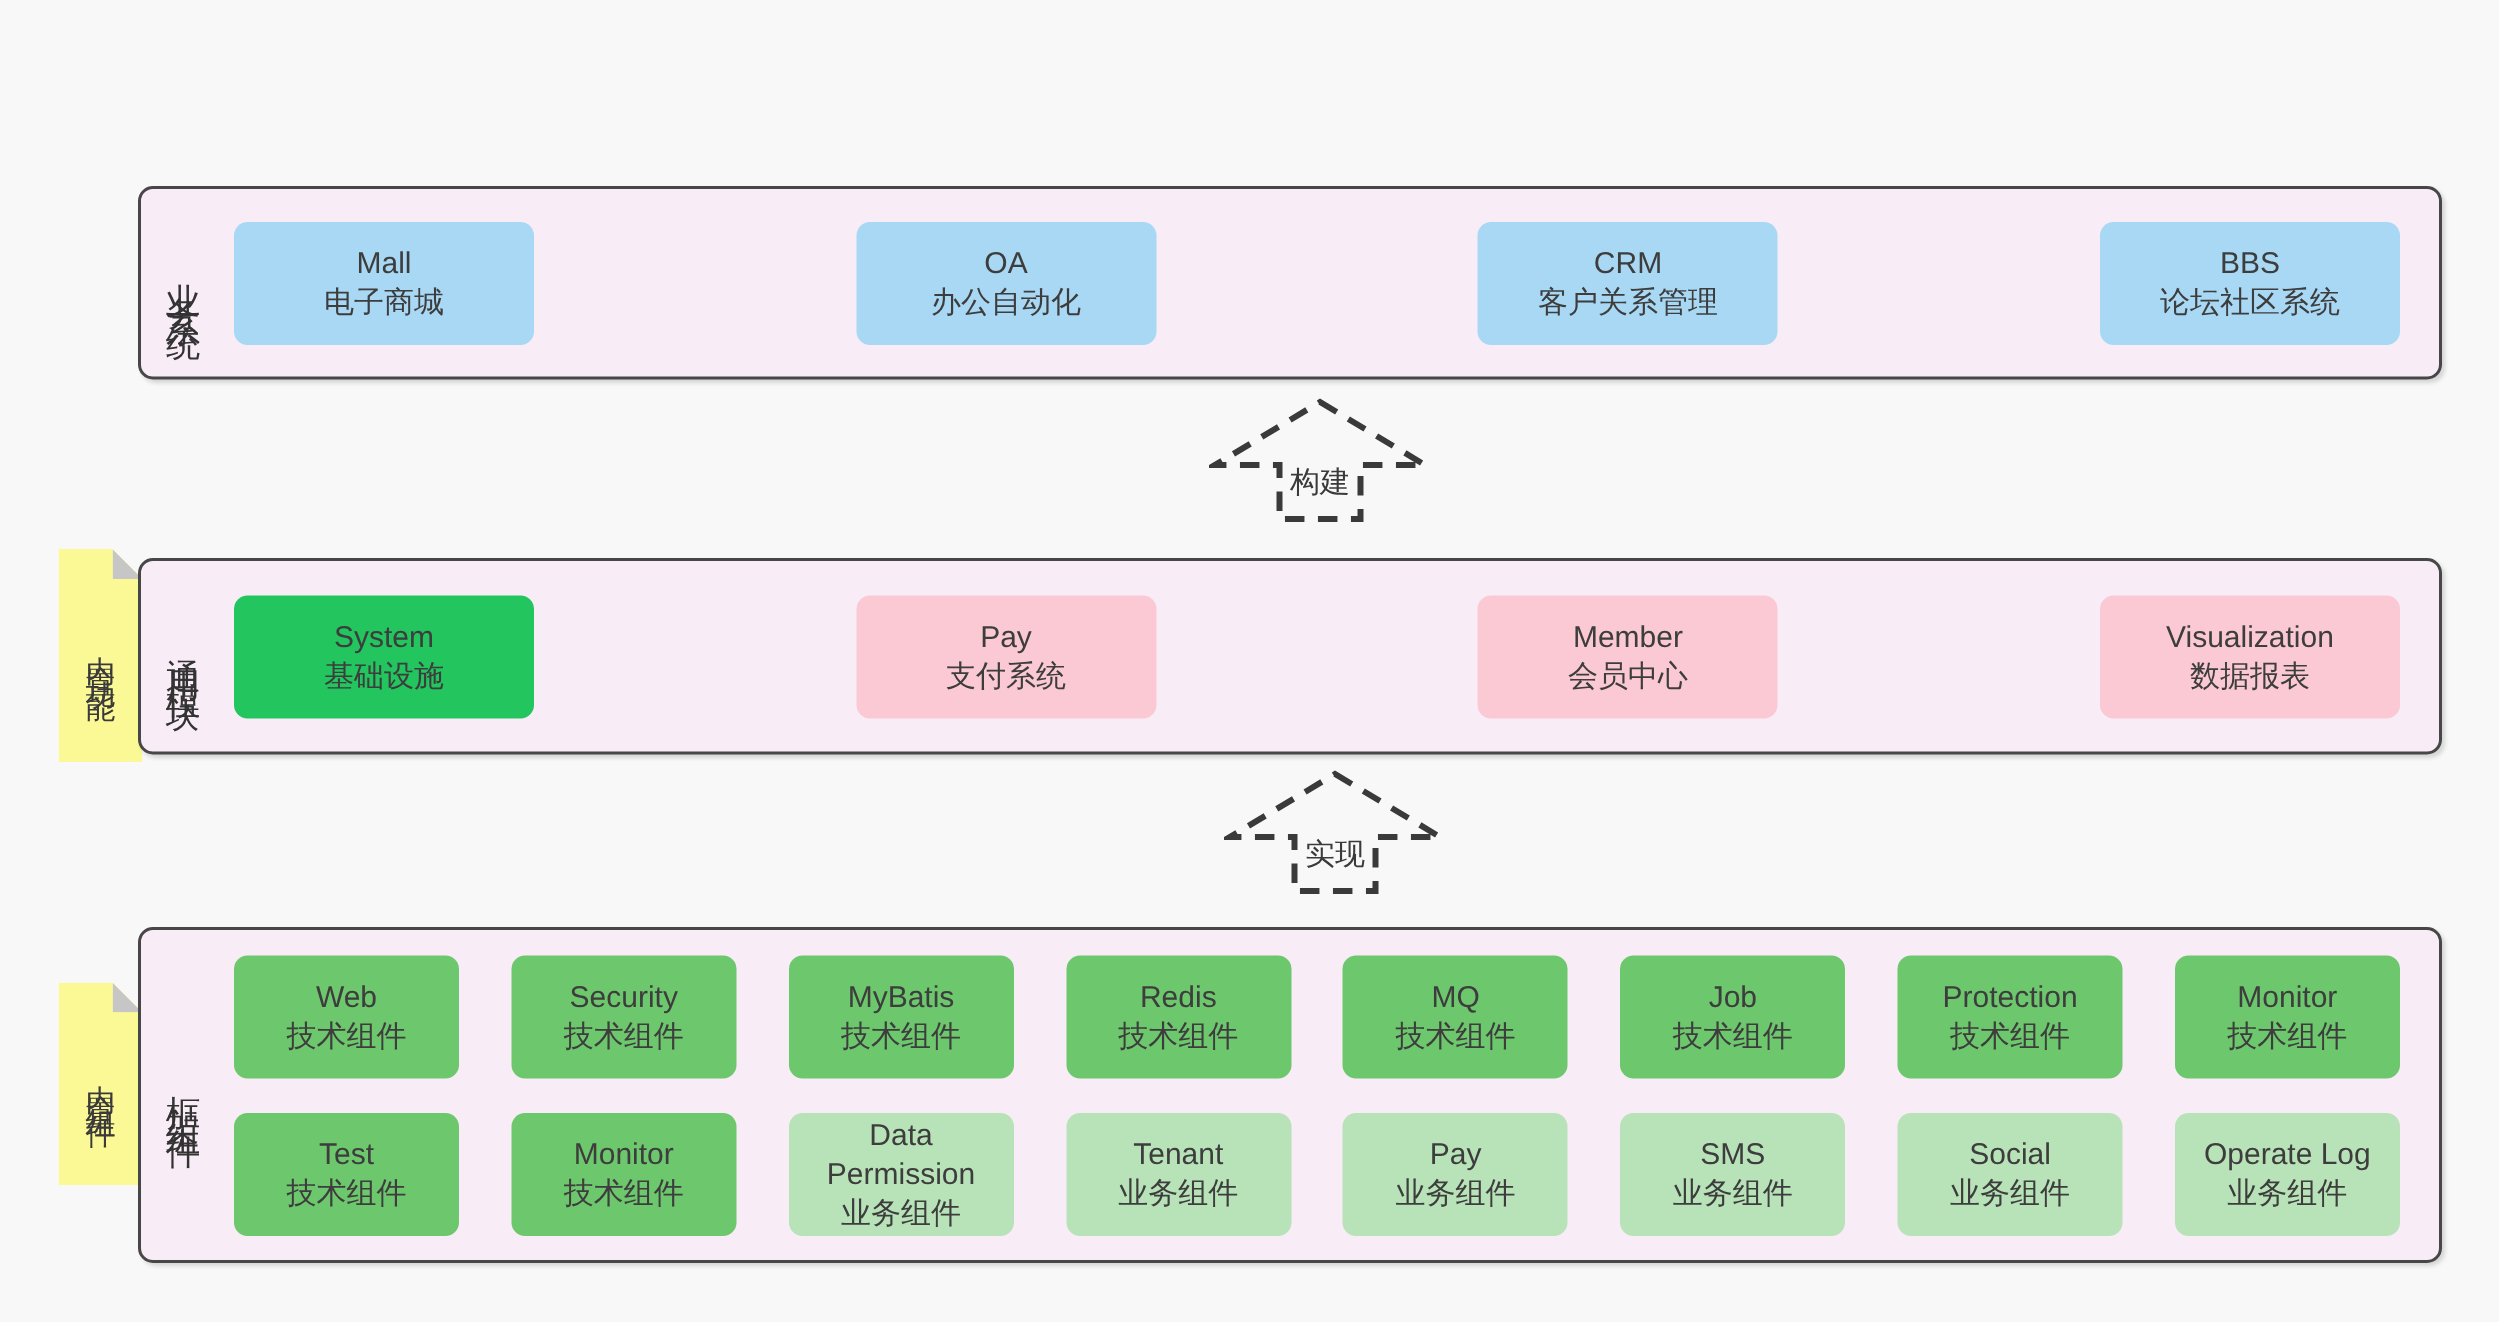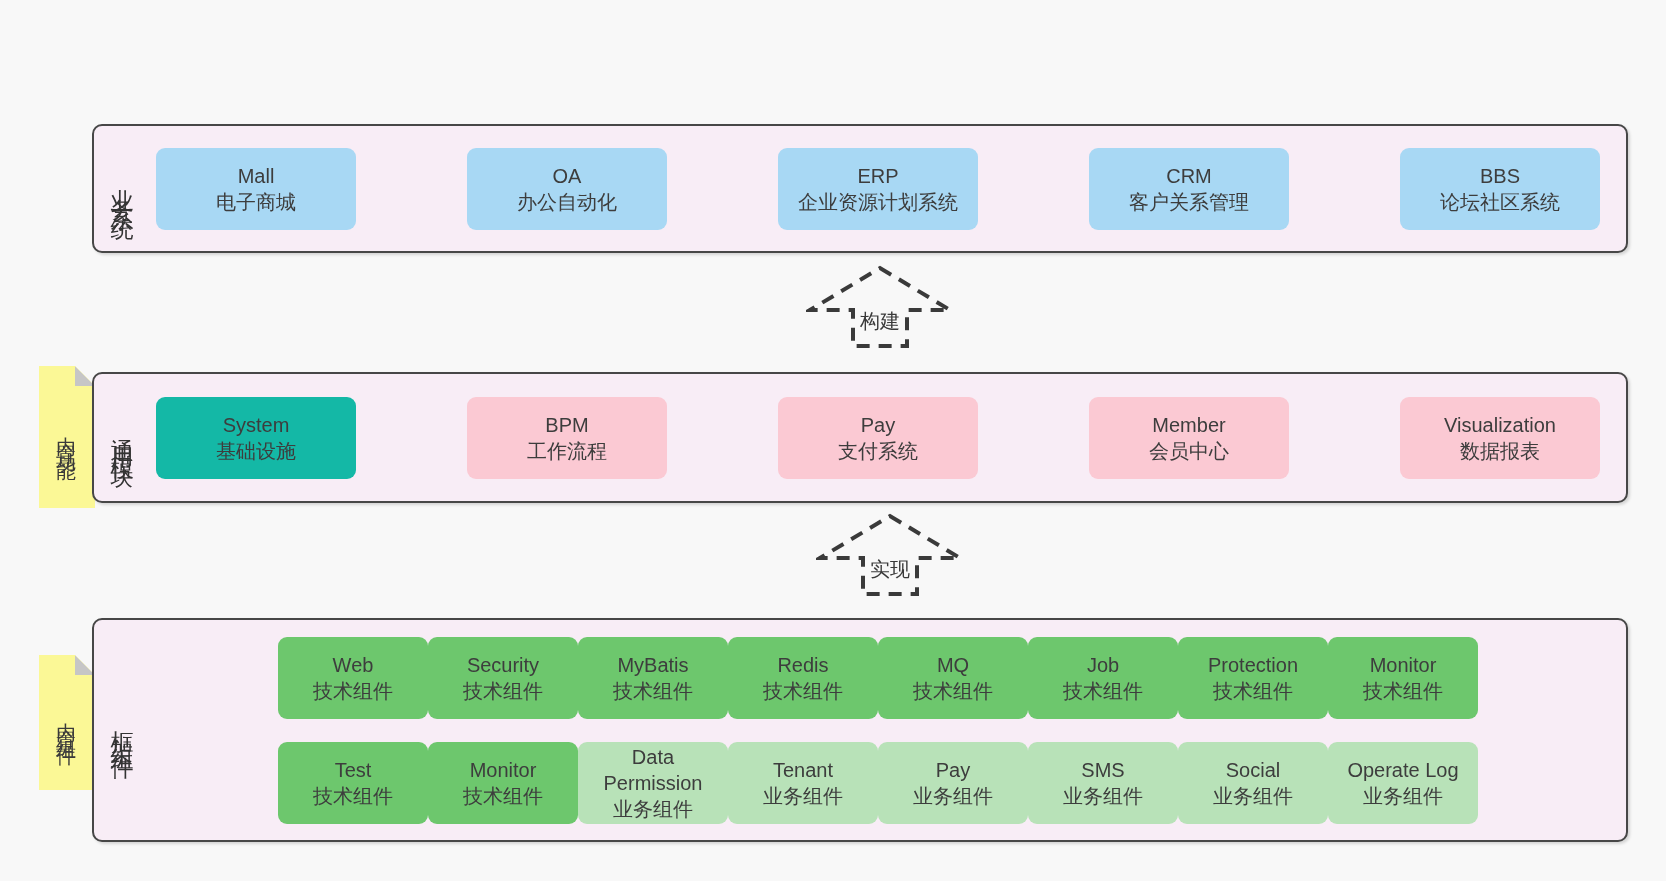--- a/index.html
+++ b/index.html
@@ -19,31 +19,31 @@
   }
   .vcol { width:58px; display:flex; align-items:center; justify-content:center; }
   .row {
     flex:1; display:flex; align-items:center; justify-content:space-between;
     padding:0 26px 0 4px;
   }
   .grid {
     flex:1; display:flex; flex-direction:column; justify-content:center;
     gap:23px; padding:0 26px 0 4px;
   }
-  .grid-row { display:flex; justify-content:center; }
+  .grid-row { display:flex; justify-content:space-between; }
   .box {
     border-radius:9px; display:flex; flex-direction:column; align-items:center;
     justify-content:center; text-align:center; color:#3d3d3d;
     font-size:20px; line-height:26px; box-sizing:border-box; padding:0 16px;
   }
   .box .en { white-space:pre-line; }
   .wide  { width:200px; height:82px; }
   .small { width:150px; height:82px; }
   .blue   { background:#a8d8f4; }
-  .red    { background:#14b8a6; }
+  .red    { background:#22c55e; }
   .pink   { background:#fbc9d3; }
   .green  { background:#6dc76d; }
   .lgreen { background:#b8e2b8; }
   .note {
     position:absolute; width:56px; background:#fbf896; z-index:1;
     display:flex; align-items:center; justify-content:center;
     clip-path:polygon(0 0, calc(100% - 20px) 0, 100% 20px, 100% 100%, 0 100%);
   }
   .note-text {
     writing-mode:vertical-rl; text-orientation:upright;
@@ -73,24 +73,20 @@
     <div class="row">
       <div class="box wide blue">
         <div class="en">Mall</div>
         <div class="zh">电子商城</div>
       </div>
       <div class="box wide blue">
         <div class="en">OA</div>
         <div class="zh">办公自动化</div>
       </div>
       <div class="box wide blue">
-        <div class="en">ERP</div>
-        <div class="zh">企业资源计划系统</div>
-      </div>
-      <div class="box wide blue">
         <div class="en">CRM</div>
         <div class="zh">客户关系管理</div>
       </div>
       <div class="box wide blue">
         <div class="en">BBS</div>
         <div class="zh">论坛社区系统</div>
       </div>
     </div>
   </div>
 
@@ -109,24 +105,20 @@
   <div class="section" style="left:92px;top:372px;width:1536px;height:131px">
     <div class="vcol">
       <div class="vlabel">通用模块</div>
     </div>
     <div class="row">
       <div class="box wide red">
         <div class="en">System</div>
         <div class="zh">基础设施</div>
       </div>
       <div class="box wide pink">
-        <div class="en">BPM</div>
-        <div class="zh">工作流程</div>
-      </div>
-      <div class="box wide pink">
         <div class="en">Pay</div>
         <div class="zh">支付系统</div>
       </div>
       <div class="box wide pink">
         <div class="en">Member</div>
         <div class="zh">会员中心</div>
       </div>
       <div class="box wide pink">
         <div class="en">Visualization</div>
         <div class="zh">数据报表</div>

